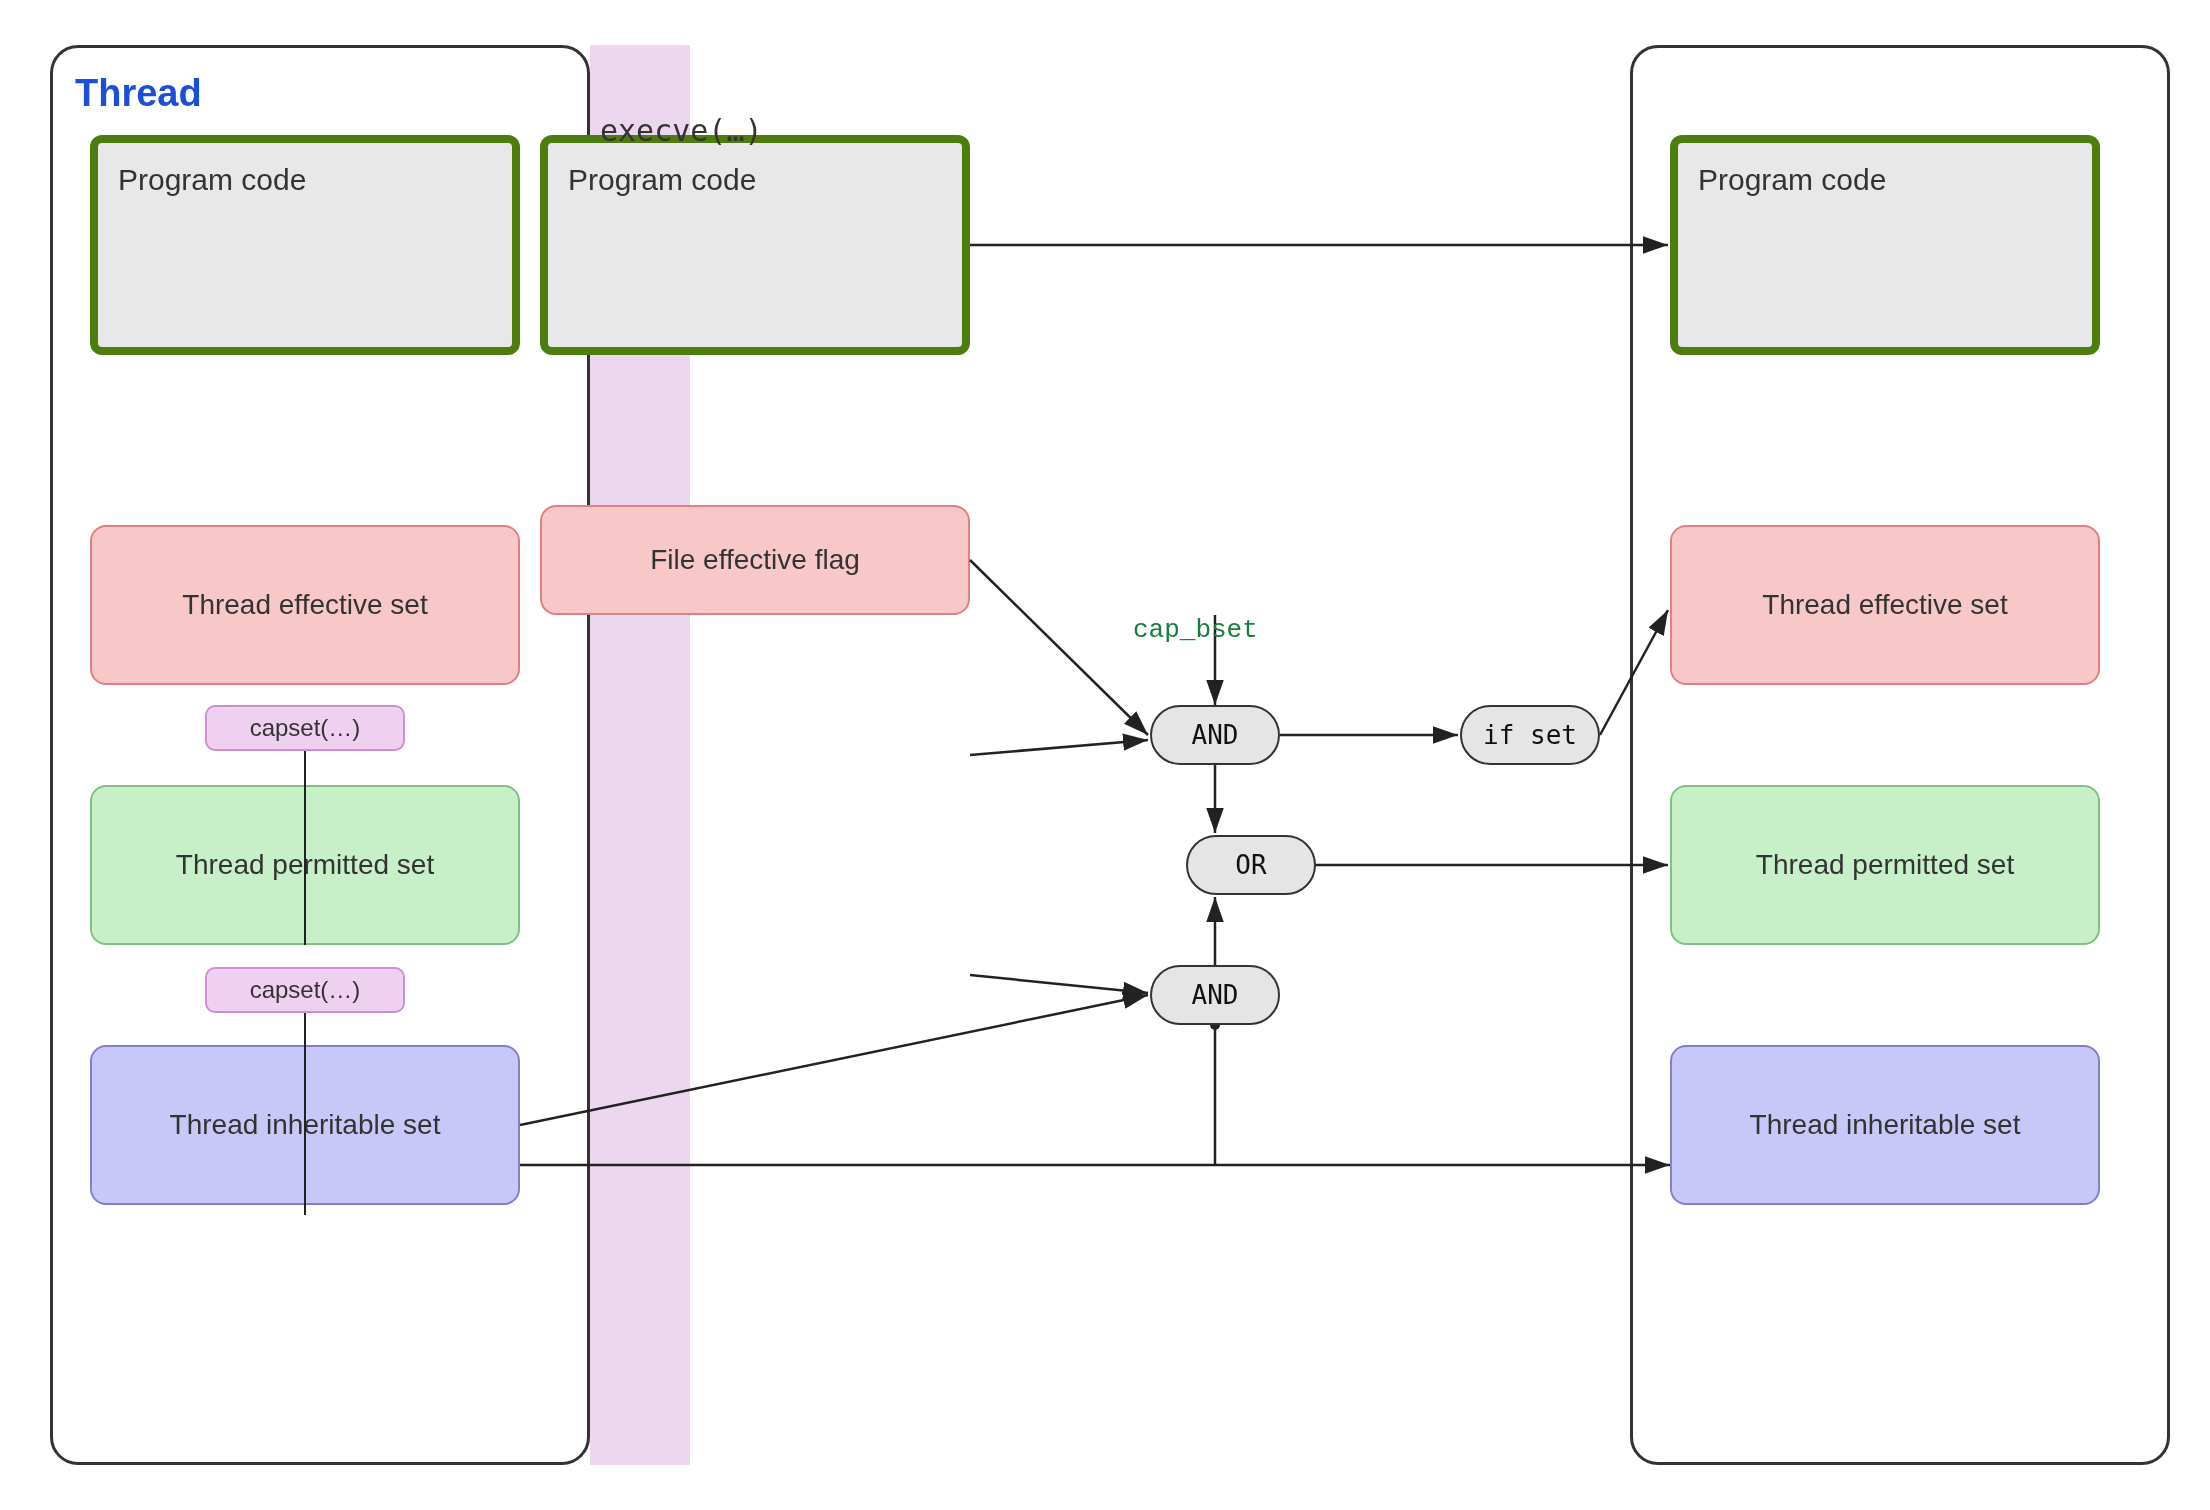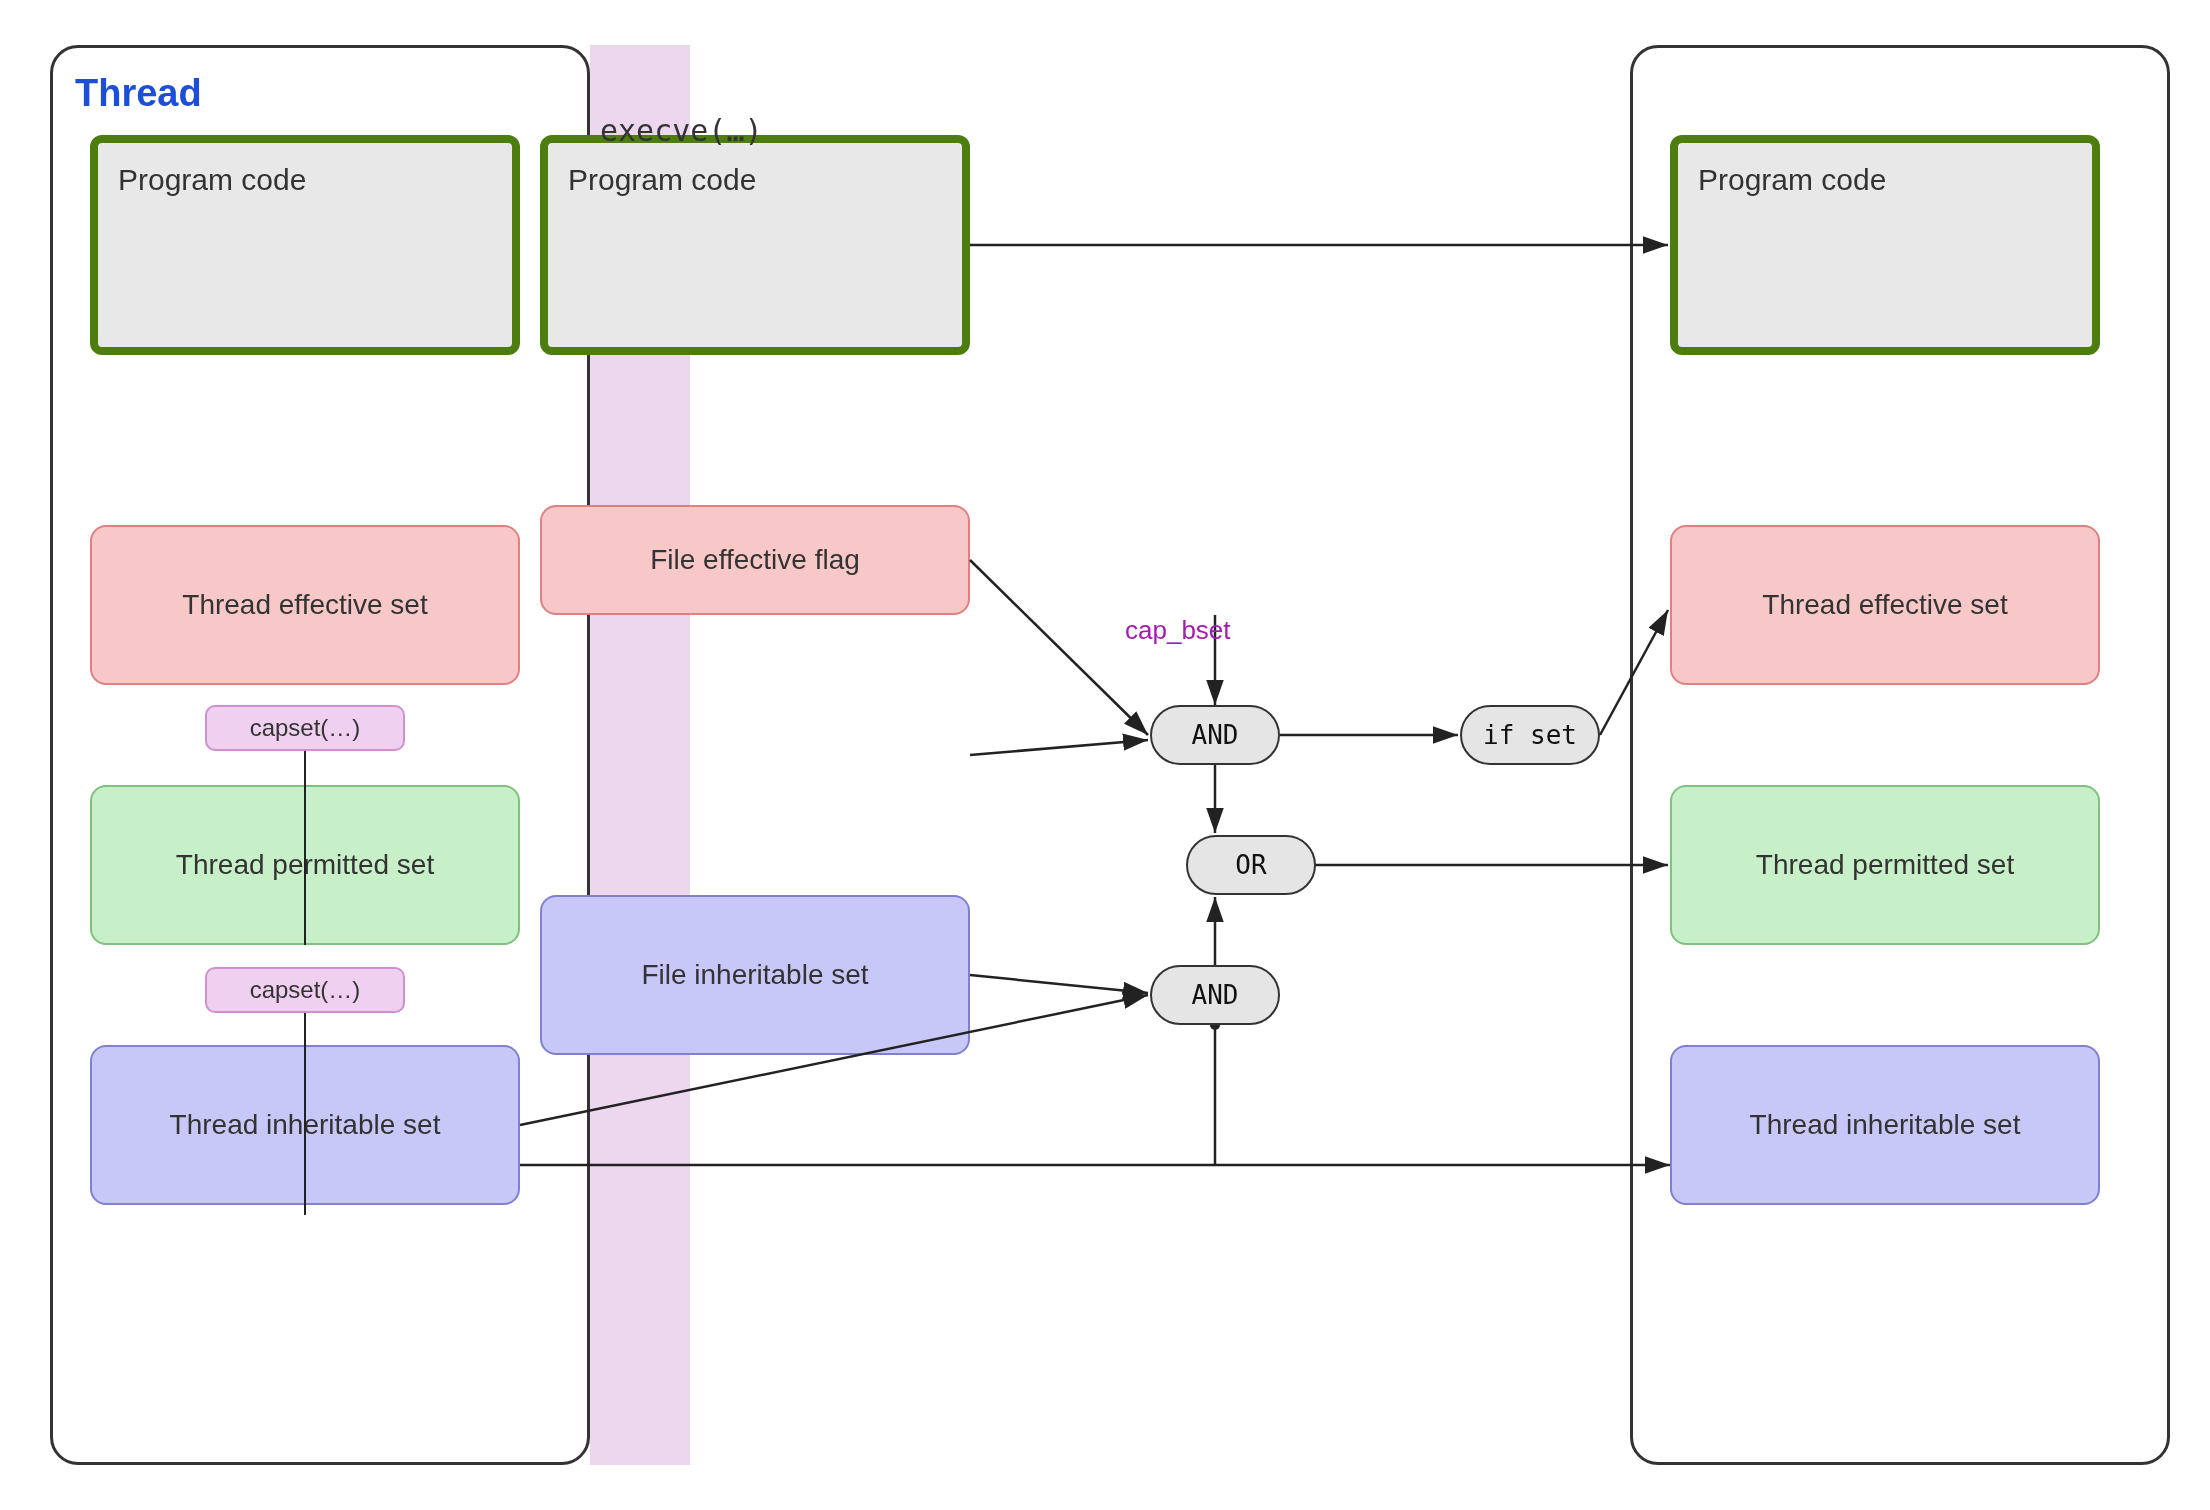--- a/index.html
+++ b/index.html
@@ -146,22 +146,23 @@
       display: flex;
       align-items: center;
       justify-content: center;
       padding: 6px 14px;
     }
 
     
     .cap-bset-label {
       position: absolute;
       font-size: 26px;
-      font-family: Liberation Sans, sans-serif;
-      color: #a21caf;
+      font-family: Liberation Mono, monospace;
+      color: #15803d;
+      margin-left: 8px;
     }
 
     svg.arrows {
       position: absolute;
       top: 0; left: 0;
       width: 2150px;
       height: 1460px;
       pointer-events: none;
       z-index: 20;
       overflow: visible;
@@ -213,23 +214,20 @@
 
   <div class="cap-box cap-blue" style="left:60px; top:1020px; width:430px; height:160px;">
     <span>Thread inheritable set</span>
   </div>
 
   <div class="cap-box cap-pink" style="left:510px; top:480px; width:430px; height:110px; z-index:6;">
     <span>File effective flag</span>
   </div>
 
 
-  <div class="cap-box cap-blue" style="left:510px; top:870px; width:430px; height:160px; z-index:6;">
-    <span>File inheritable set</span>
-  </div>
 
   <div class="op-node" style="left:1120px; top:680px; width:130px; height:60px; z-index:25;">
     <span>AND</span>
   </div>
 
   <div class="op-node" style="left:1156px; top:810px; width:130px; height:60px; z-index:25;">
     <span>OR</span>
   </div>
 
   <div class="op-node" style="left:1120px; top:940px; width:130px; height:60px; z-index:25;">

